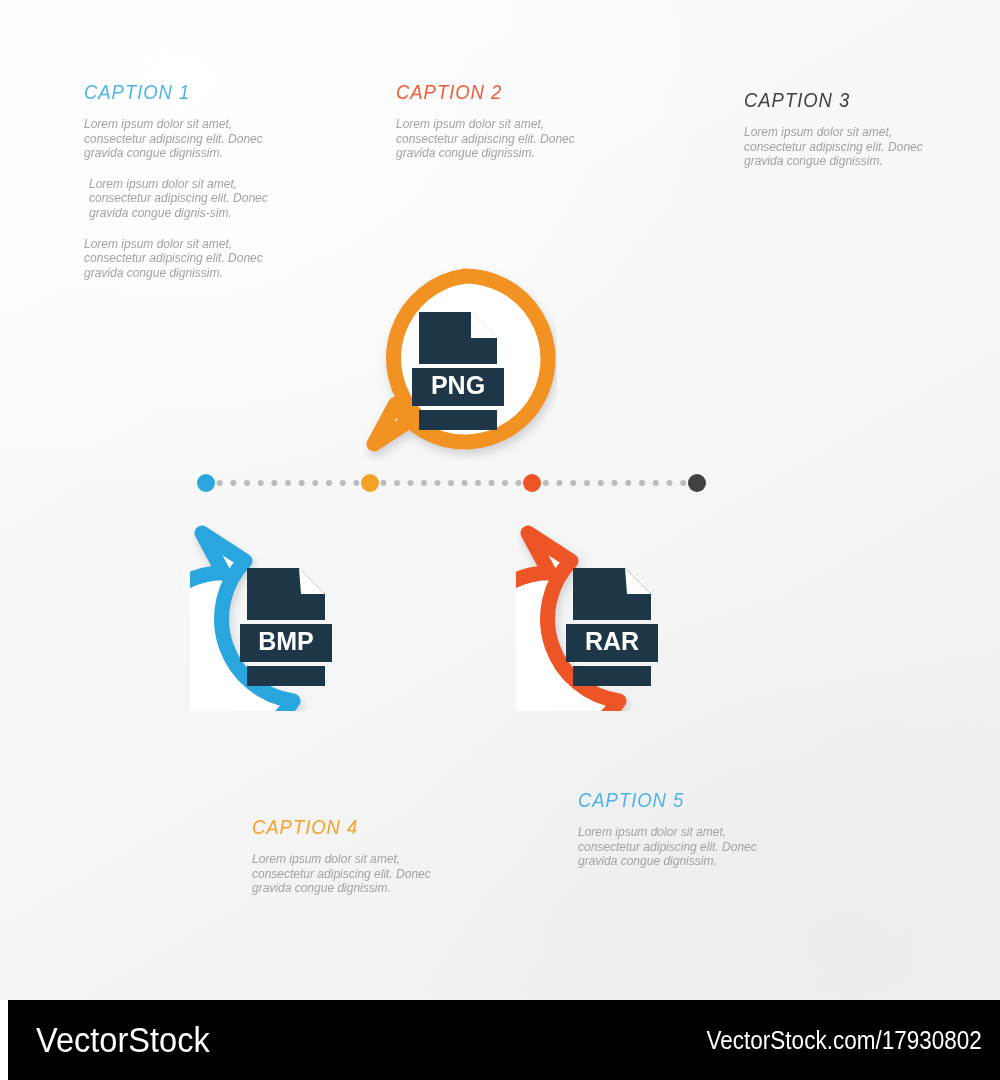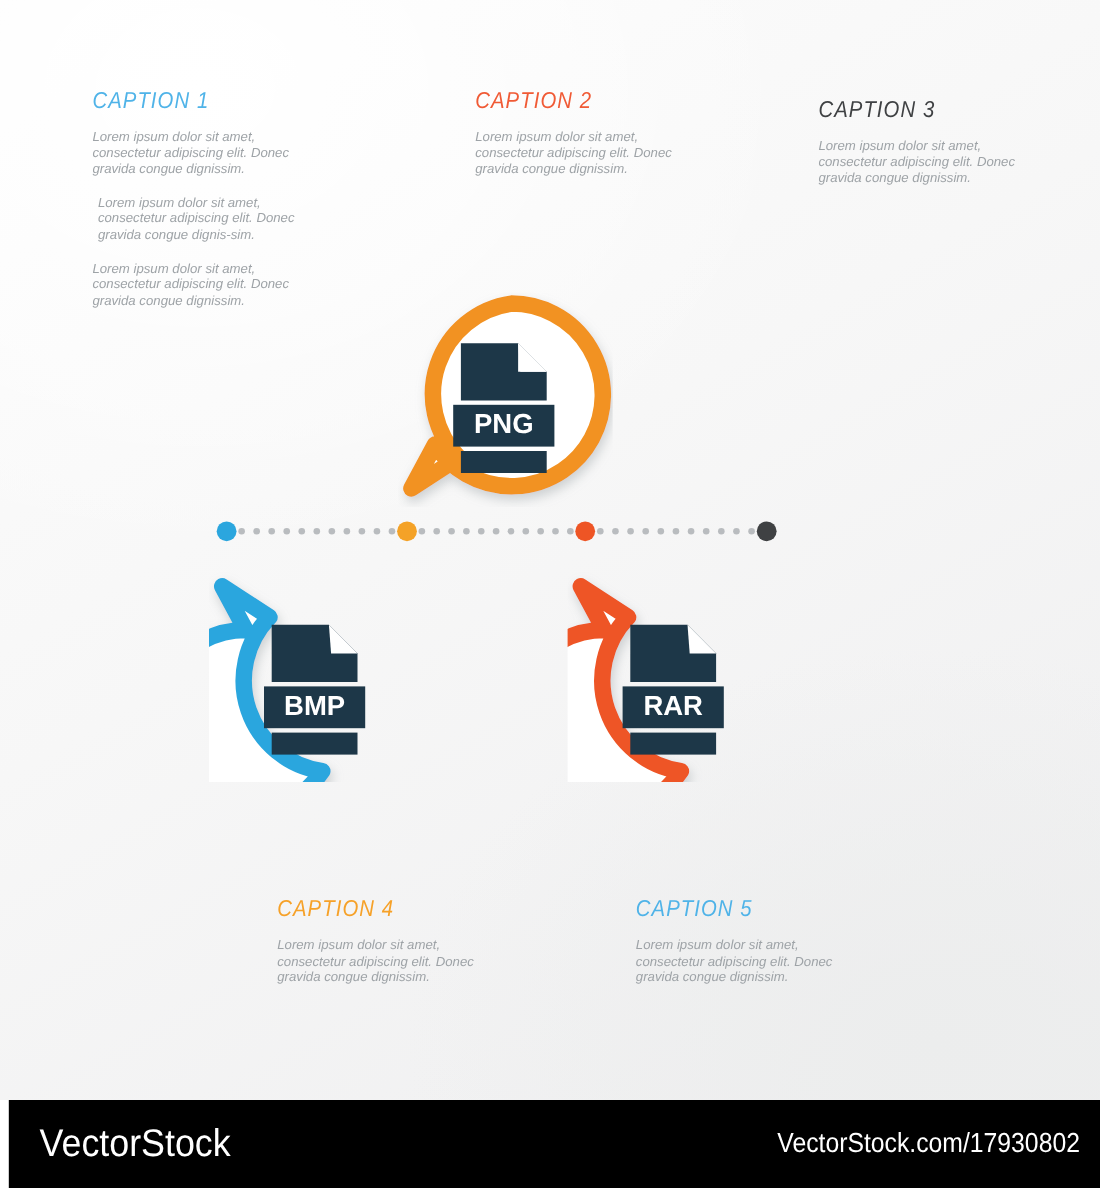--- a/index.html
+++ b/index.html
@@ -114,36 +114,36 @@
 
   <div id="artboard">
 
     <div class="caption-block" style="left:84px; top:80px; width:190px;">
       <div class="caption-title" style="color: rgb(79, 179, 232);">CAPTION 1</div>
       <p class="caption-para">Lorem ipsum dolor sit amet, consectetur adipiscing elit. Donec gravida congue dignissim.</p>
       <p class="caption-para indented">Lorem ipsum dolor sit amet, consectetur adipiscing elit. Donec gravida congue dignis-sim.</p>
       <p class="caption-para">Lorem ipsum dolor sit amet, consectetur adipiscing elit. Donec gravida congue dignissim.</p>
     </div>
 
-    <div class="caption-block" style="left:432px; top:80px; width:185px;">
+    <div class="caption-block" style="left:396px; top:80px; width:185px;">
       <div class="caption-title" style="color: rgb(240, 90, 53);">CAPTION 2</div>
       <p class="caption-para">Lorem ipsum dolor sit amet, consectetur adipiscing elit. Donec gravida congue dignissim.</p>
     </div>
 
     <div class="caption-block" style="left:744px; top:88px; width:185px;">
       <div class="caption-title" style="color: rgb(63, 65, 67);">CAPTION 3</div>
       <p class="caption-para">Lorem ipsum dolor sit amet, consectetur adipiscing elit. Donec gravida congue dignissim.</p>
     </div>
 
     <div class="caption-block" style="left:252px; top:815px; width:190px;">
       <div class="caption-title" style="color: rgb(246, 161, 40);">CAPTION 4</div>
       <p class="caption-para">Lorem ipsum dolor sit amet, consectetur adipiscing elit. Donec gravida congue dignissim.</p>
     </div>
 
-    <div class="caption-block" style="left:578px; top:815px; width:190px;">
+    <div class="caption-block" style="left:578px; top:788px; width:190px;">
       <div class="caption-title" style="color: rgb(79, 179, 232);">CAPTION 5</div>
       <p class="caption-para">Lorem ipsum dolor sit amet, consectetur adipiscing elit. Donec gravida congue dignissim.</p>
     </div>
 
     <div class="bubble" style="left:362px; top:266px;">
       <svg width="195" height="195" viewBox="0 0 195 195">
         <defs>
           <filter id="sh1" x="-30%" y="-30%" width="170%" height="170%">
             <feDropShadow dx="2" dy="5" stdDeviation="5" flood-color="#9aa0a4" flood-opacity="0.45"></feDropShadow>
           </filter>

